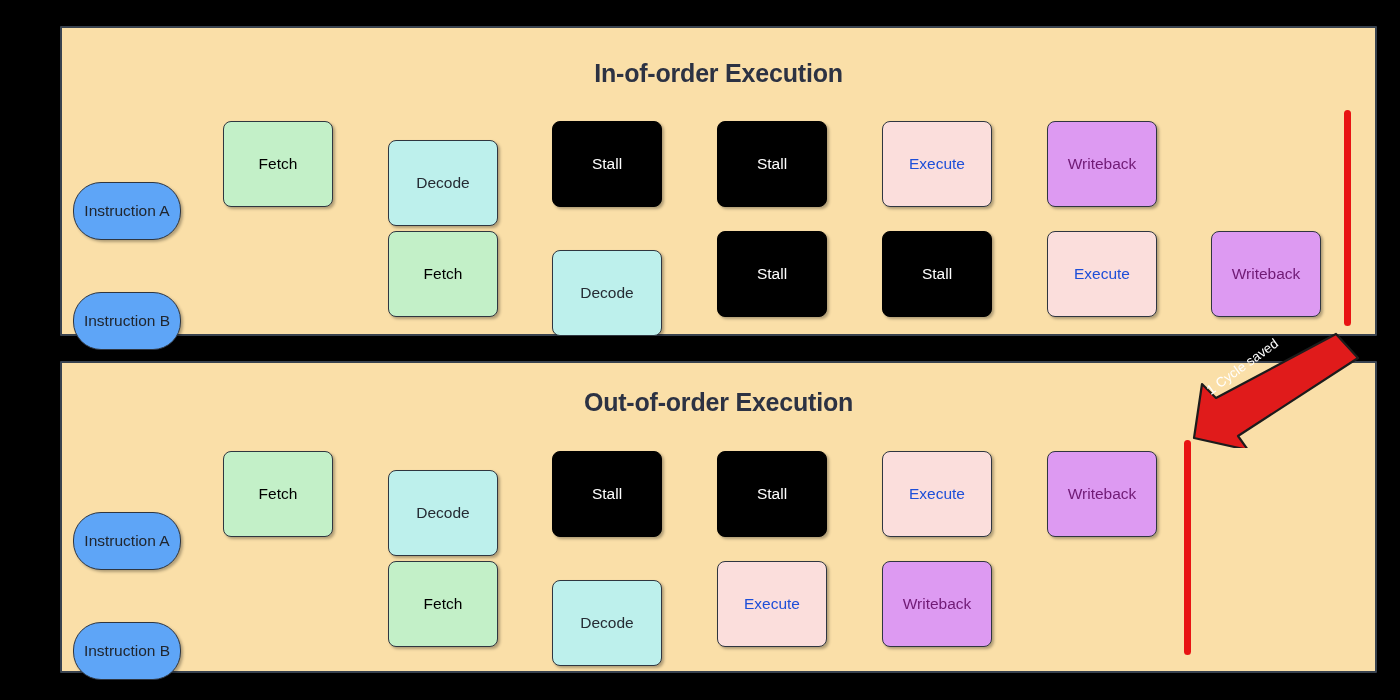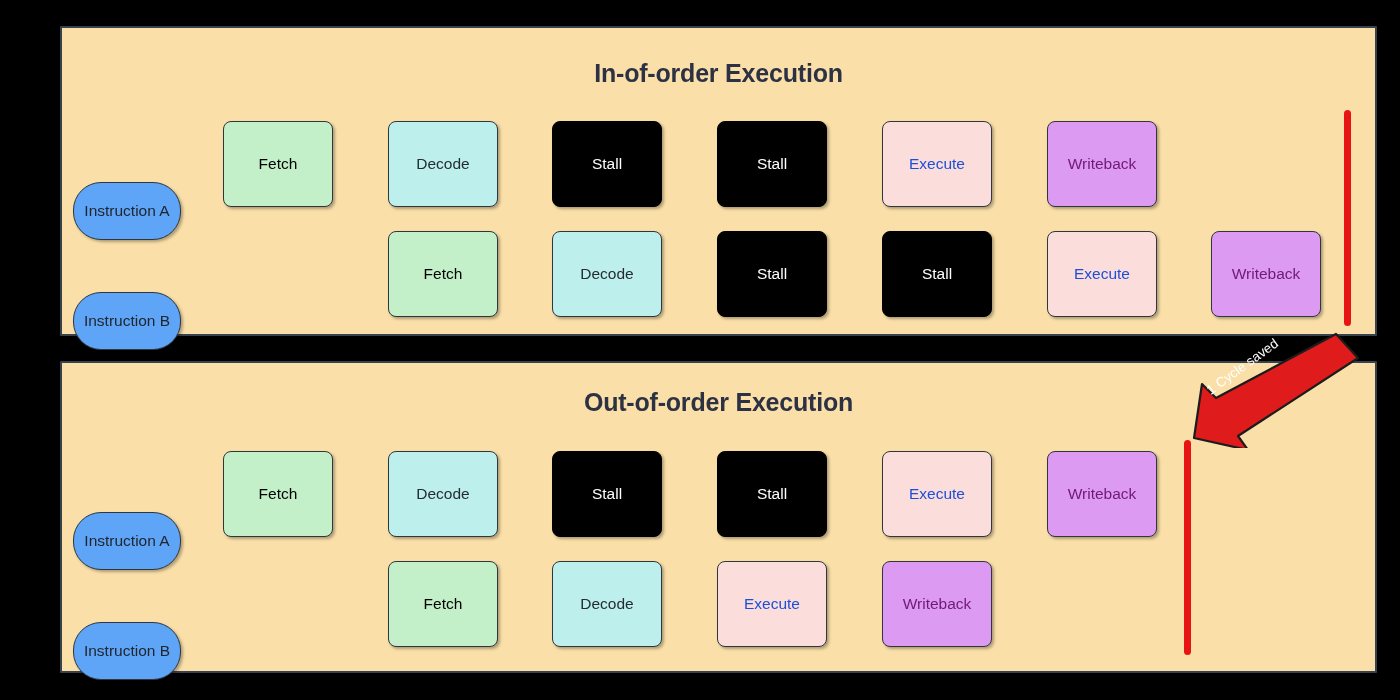--- a/index.html
+++ b/index.html
@@ -61,21 +61,21 @@
     box-shadow: 2px 2px 3px rgba(0,0,0,0.30);
   }
 
   .cell.instr {
     border-radius: 28px;
     background: #5ea5f7;
     color: #20262f;
     margin-top: 47px;
   }
   .cell.fetch    { background: #c3f0c8; color: #000000; }
-  .cell.decode   { background: #bdf0ec; color: #252b33; }
+  .cell.decode   { background: #bdf0ec; color: #252b33; margin-top: 19px; }
   .cell.stall    { background: #000000; color: #ffffff; border-color: #000000; }
   .cell.execute  { background: #fbdedc; color: #1d4ed8; }
   .cell.writeback{ background: #dd9af2; color: #701a75; }
 
   .marker {
     position: absolute;
     width: 7px;
     background: #e81313;
     border-radius: 4px;
   }

